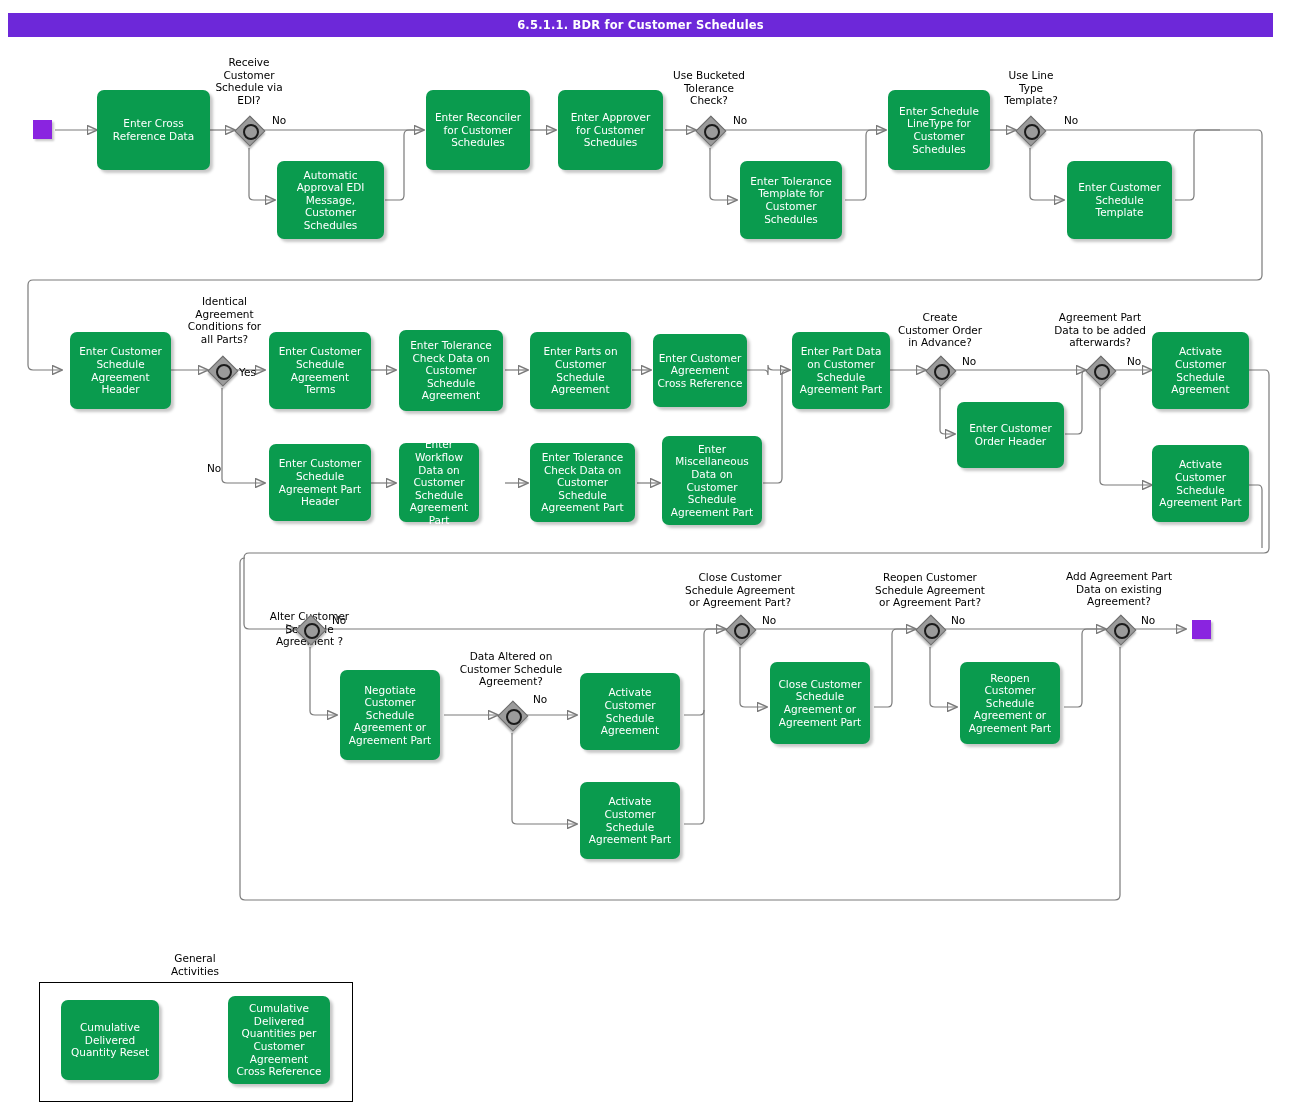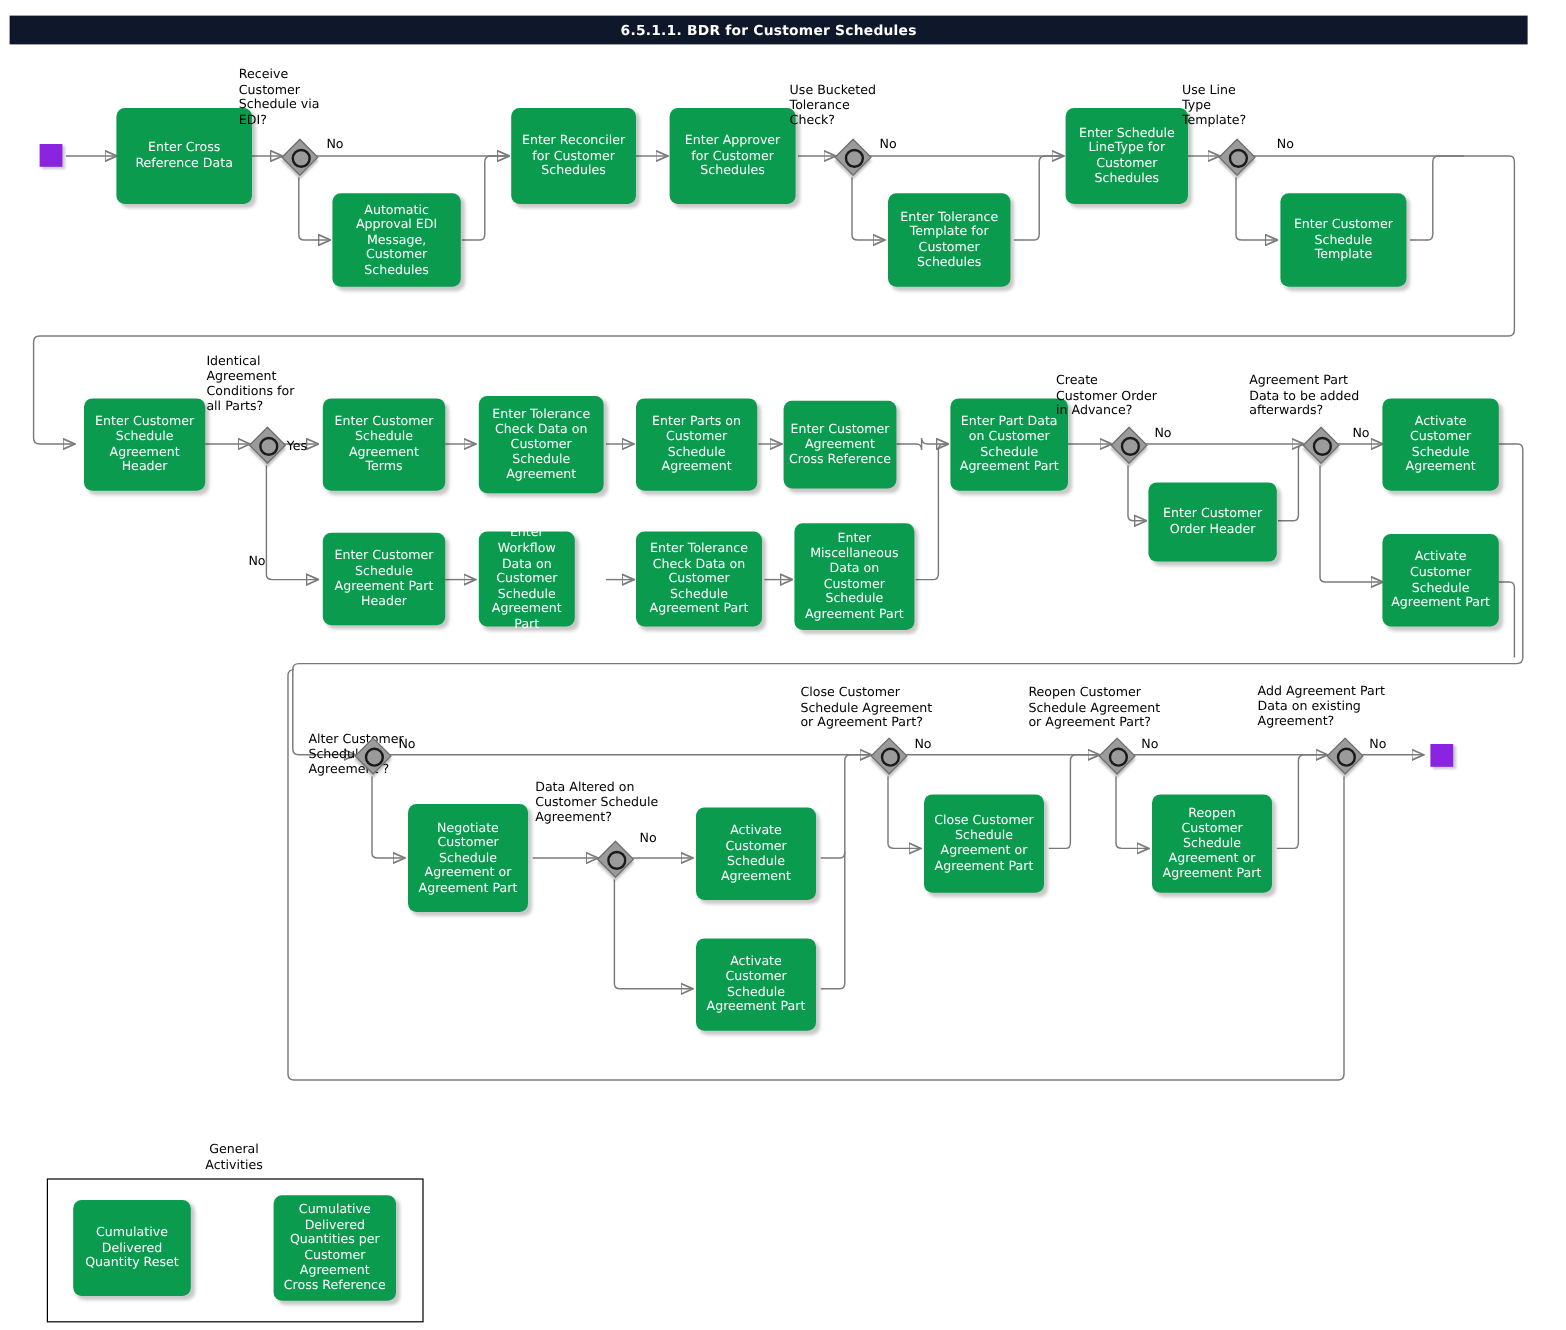--- a/index.html
+++ b/index.html
@@ -1,21 +1,21 @@
 <!DOCTYPE html>
 <html><head>
 <meta charset="utf-8">
 <style>
   html,body{margin:0;padding:0;background:#ffffff;}
   body{font-family:"DejaVu Sans","Liberation Sans",sans-serif;}
   #canvas{position:relative;width:1305px;height:1108px;background:#fff;overflow:hidden;}
 
   .title-bar{
     position:absolute;left:8px;top:13px;width:1265px;height:24px;
-    background:#0f172a;color:#fff;font-size:11.5px;font-weight:bold;
+    background:#6d28d9;color:#fff;font-size:11.5px;font-weight:bold;
     display:flex;align-items:center;justify-content:center;letter-spacing:.2px;
   }
 
   
   .task{
     position:absolute;background:#0a9b4e;color:#ffffff;
     border-radius:7px;box-shadow:3px 3px 3px rgba(0,0,0,.22);
     display:flex;align-items:center;justify-content:center;text-align:center;
     font-size:10.5px;line-height:12.6px;padding:2px 3px;box-sizing:border-box;
     white-space:pre-line;
@@ -34,21 +34,21 @@
     position:absolute;left:8px;top:8px;width:12px;height:12px;
     border:2px solid #1a1a1a;border-radius:50%;background:#9b9b9b;
   }
 
   
   .event{position:absolute;width:19px;height:19px;background:#8a24e0;
          box-shadow:2px 2px 2px rgba(0,0,0,.22);}
 
   
   .lbl{position:absolute;font-size:10.5px;line-height:12.6px;color:#000;
-       white-space:pre-line;}
+       text-align:center;white-space:pre-line;}
   .edge-lbl{position:absolute;font-size:10.5px;color:#000;}
 
   
   svg.wires{position:absolute;left:0;top:0;width:1305px;height:1108px;
             pointer-events:none;}
   svg.wires path,svg.wires line{fill:none;stroke:#7a7a7a;stroke-width:1.2px;}
 
   
   .group-box{position:absolute;border:1.4px solid #000;background:#fff;}
   .group-title{position:absolute;font-size:10.5px;line-height:12.6px;

